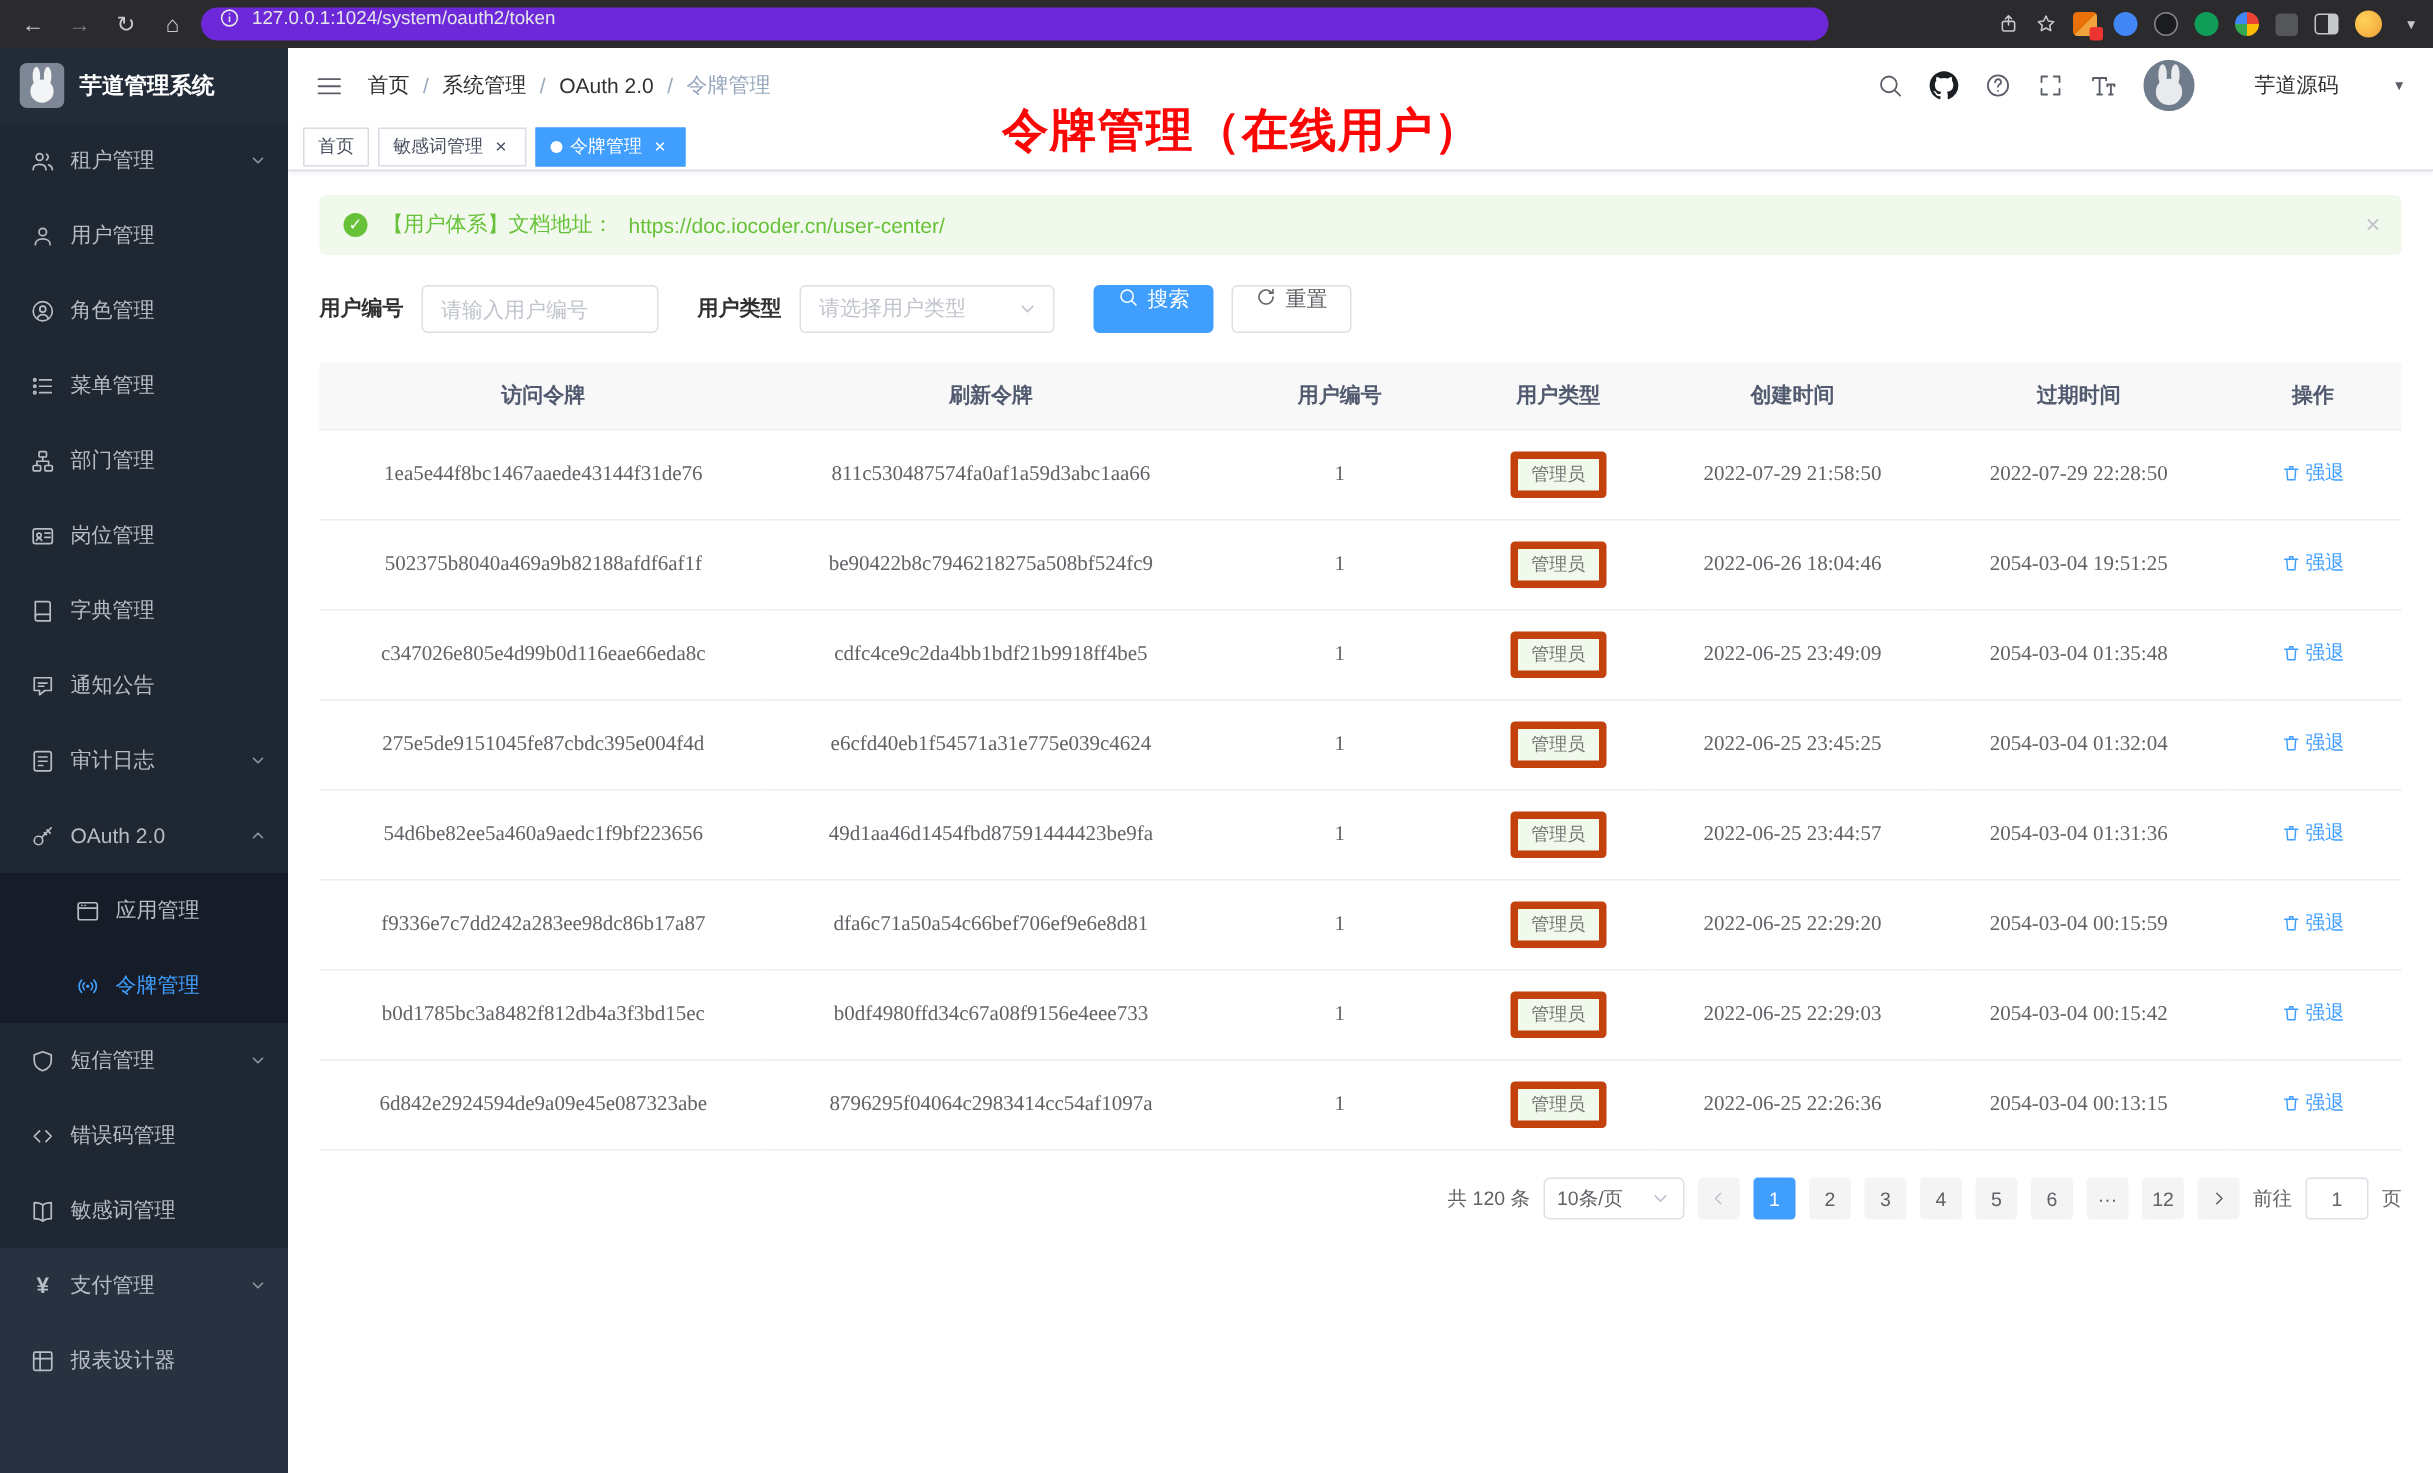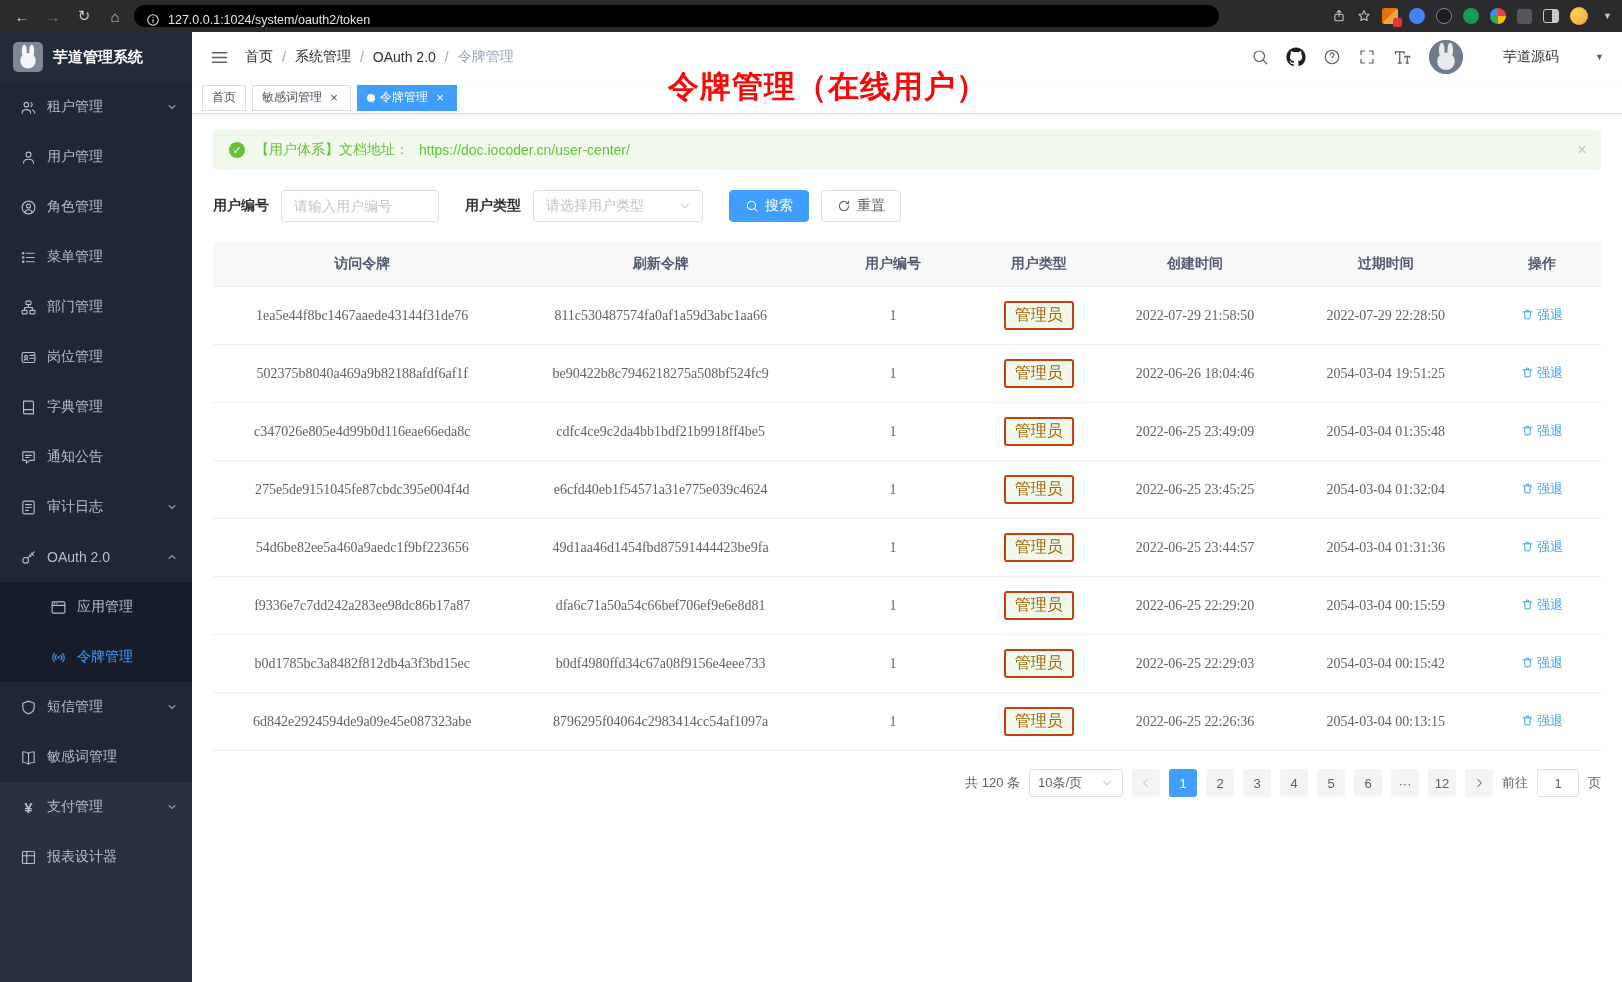--- a/index.html
+++ b/index.html
@@ -13,22 +13,22 @@
         stroke-linecap: round; stroke-linejoin: round; flex: none; }
   .ic-s { width: 14px; height: 14px; fill: none; stroke: currentColor; stroke-width: 1.8;
         stroke-linecap: round; stroke-linejoin: round; flex: none; }
 
   
   .browser { position: absolute; top: 0; left: 0; right: 0; height: 32px; background: #2b2b2e;
     display: flex; align-items: center; padding: 0 10px; gap: 7px; color: #c7c8cc; z-index: 40; }
   .bnav { width: 24px; height: 24px; display: flex; align-items: center; justify-content: center;
     font-size: 15px; border-radius: 50%; cursor: pointer; }
   .bnav.dim { color: #77787c; }
-  .url-pill { flex: 0 0 1085px; height: 22px; background: #000000; border-radius: 12px;
-    display: flex; align-items: flex-end; gap: 8px; padding: 0 12px; color: #e4e6ea; font-size: 12.5px; }
+  .url-pill { flex: 0 0 1085px; height: 22px; background: #6d28d9; border-radius: 12px;
+    display: flex; align-items: flex-start; gap: 8px; padding: 0 12px; color: #e4e6ea; font-size: 12.5px; }
   .bright { flex: 1; display: flex; align-items: center; justify-content: flex-end; gap: 11px; }
   .dot16 { width: 16px; height: 16px; border-radius: 50%; flex: none; }
   .ext-grid { position: relative; width: 16px; height: 16px; border-radius: 3px;
     background: linear-gradient(135deg,#e8710a 50%, #f3a33b 50%); }
   .ext-grid .badge { position: absolute; right: -4px; bottom: -3px; width: 9px; height: 9px;
     border-radius: 2px; background: #e33; }
   .pinwheel { width: 16px; height: 16px; border-radius: 50%;
     background: conic-gradient(#ea4335 0 25%, #fbbc05 0 50%, #34a853 0 75%, #4285f4 0 100%); }
   .puzzle { width: 15px; height: 15px; border-radius: 3px; background: #55565a; }
   .splitbox { width: 16px; height: 14px; border: 1.5px solid #c7c8cc; border-radius: 3px;
@@ -98,33 +98,33 @@
   .flabel { font-weight: bold; color: #303133; margin-right: 12px; white-space: nowrap; }
   .inp { width: 158px; height: 32px; border: 1px solid #dcdfe6; border-radius: 4px;
     padding: 0 12px; font-size: 14px; color: #606266; outline: none;
     font-family: "Liberation Sans", "DejaVu Sans", sans-serif; }
   .inp::placeholder { color: #c0c4cc; }
   .sel { width: 170px; height: 32px; border: 1px solid #dcdfe6; border-radius: 4px;
     display: flex; align-items: center; justify-content: space-between; padding: 0 10px 0 12px;
     color: #c0c4cc; cursor: pointer; }
   .gap24 { width: 26px; flex: none; }
   .gap12 { width: 12px; flex: none; }
-  .btn { height: 32px; border-radius: 4px; display: inline-flex; align-items: center; gap: 6px;
+  .btn { height: 32px; border-radius: 4px; display: inline-flex; gap: 6px;
     padding: 0 15px; font-size: 14px; cursor: pointer; white-space: nowrap; }
   .btn-primary { background: #409eff; border: 1px solid #409eff; color: #fff; }
   .btn-plain { background: #fff; border: 1px solid #dcdfe6; color: #606266; }
 
   table.grid { width: 100%; border-collapse: collapse; margin-top: 20px; font-size: 14px;
     table-layout: fixed; font-family: Liberation Serif, serif; }
   .grid th { background: #f8f8f9; color: #515a6e; font-weight: bold; padding: 13px 4px;
     border-bottom: 1px solid #ebeef5; text-align: center; }
   .grid td { padding: 14px 4px; border-bottom: 1px solid #ebeef5; text-align: center;
     color: #606266; overflow: hidden; white-space: nowrap; }
-  .tag-success { display: inline-block; padding: 2px 9px; font-size: 16px; border-radius: 3px;
-    background: #f0f9eb; border: 2px solid #c2410c; color: #a16207; }
+  .tag-success { display: inline-block; padding: 2px 9px; font-size: 12px; border-radius: 3px;
+    background: #f0f9eb; border: 5px solid #c2410c; color: #737373; }
   .act { color: #409eff; display: inline-flex; align-items: center; gap: 3px; font-size: 13px;
     cursor: pointer; text-decoration: none; }
   .act .ti { width: 13px; height: 13px; stroke-width: 1.8; }
 
   .pager { display: flex; align-items: center; justify-content: flex-end; gap: 9px;
     margin-top: 18px; font-size: 13px; color: #606266; }
   .psize { width: 94px; height: 28px; border: 1px solid #dcdfe6; border-radius: 4px;
     display: flex; align-items: center; justify-content: space-between; padding: 0 8px;
     cursor: pointer; color: #606266; }
   .pbtn { min-width: 28px; height: 28px; padding: 0 4px; background: #f4f4f5; border: none;
@@ -292,20 +292,26 @@
     <svg class="ic" viewBox="0 0 24 24">
         <path d="M12 3l8 3v5.5c0 4.8-3.2 7.8-8 9.5-4.8-1.7-8-4.7-8-9.5V6z"></path>
       </svg>
     <span>短信管理</span>
     <svg class="ic chev" viewBox="0 0 24 24">
         <path d="M6 9l6 6 6-6"></path>
       </svg>
   </div>
   <div class="mi">
     <svg class="ic" viewBox="0 0 24 24">
+        <path d="M9 7l-5 5 5 5M15 7l5 5-5 5"></path>
+      </svg>
+    <span>错误码管理</span>
+  </div>
+  <div class="mi">
+    <svg class="ic" viewBox="0 0 24 24">
         <path d="M12 6c-2-1.6-4.8-2.2-8-2.2V19c3.2 0 6 .6 8 2.2 2-1.6 4.8-2.2 8-2.2V3.8c-3.2 0-6 .6-8 2.2z"></path>
         <path d="M12 6v15"></path>
       </svg>
     <span>敏感词管理</span>
   </div>
   <div class="mi bottom">
     <span class="pay-glyph">¥</span>
     <span>支付管理</span>
     <svg class="ic chev" viewBox="0 0 24 24">
         <path d="M6 9l6 6 6-6"></path>

